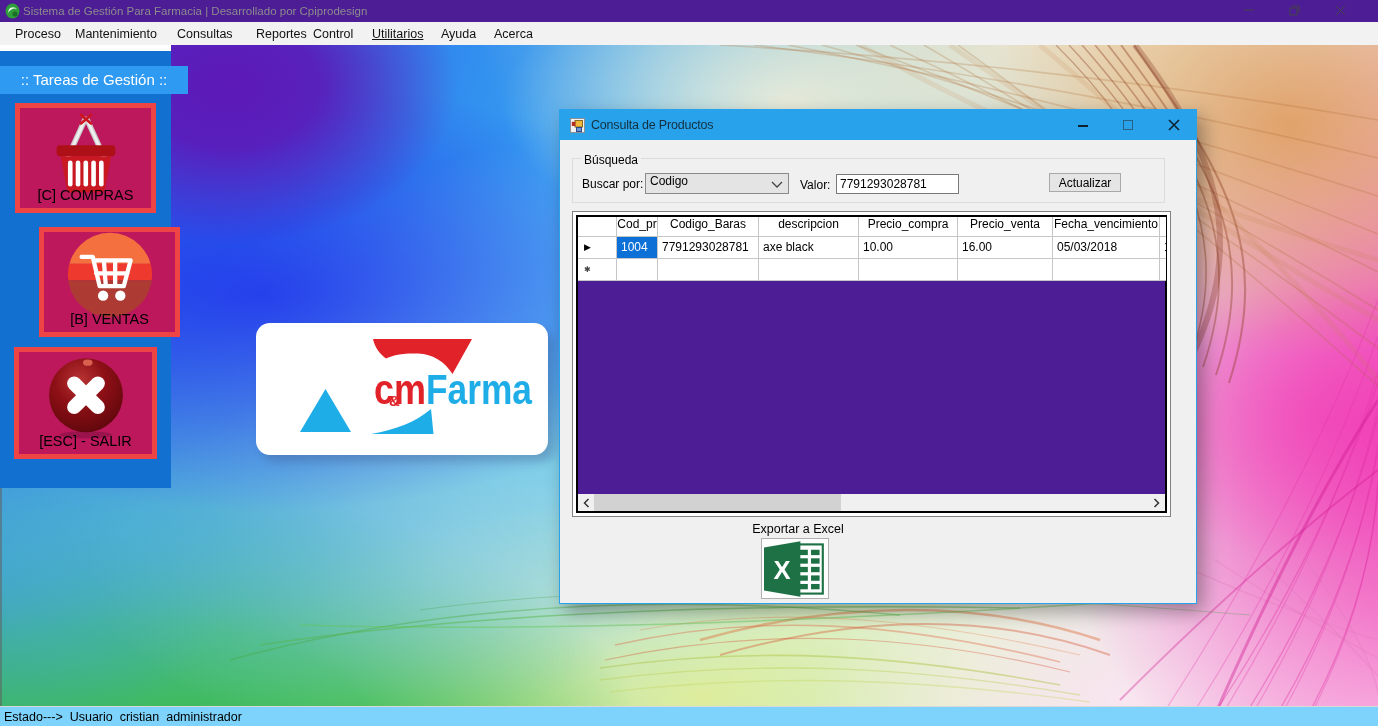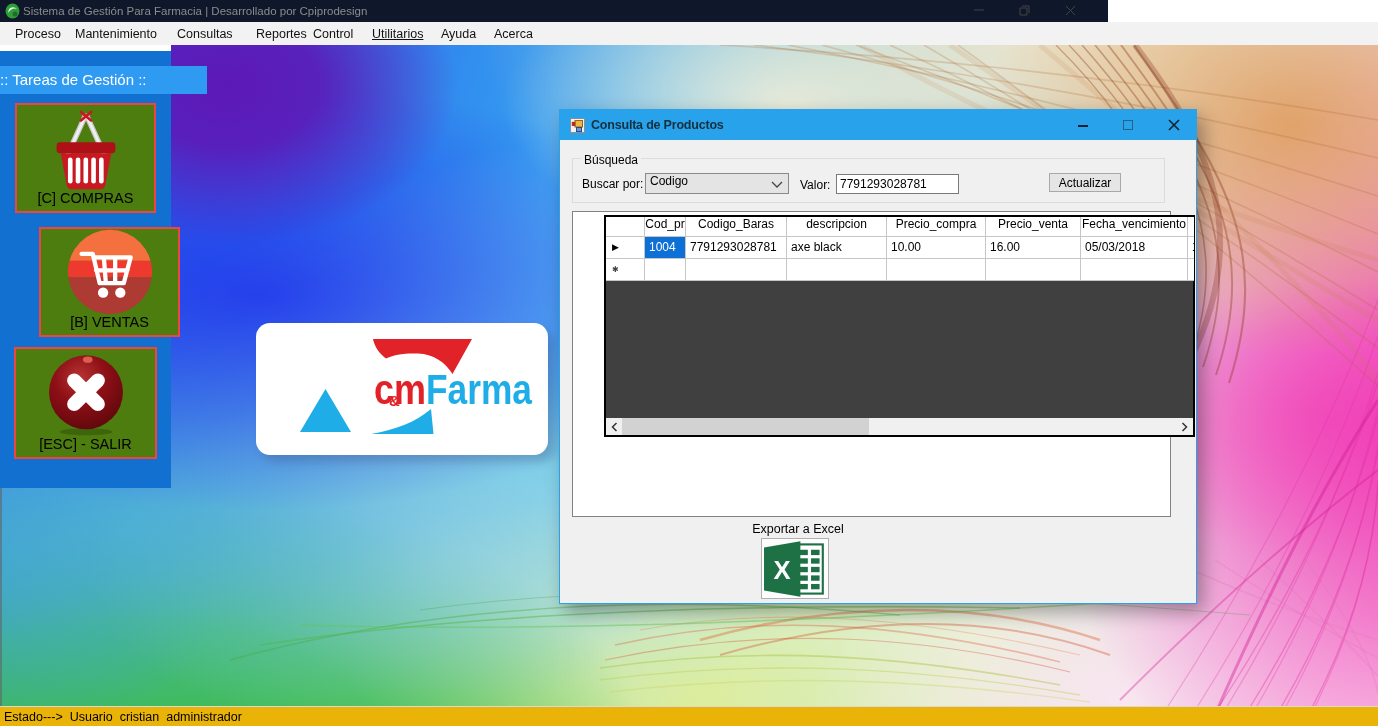--- a/index.html
+++ b/index.html
@@ -1,21 +1,21 @@
 <!DOCTYPE html>
 <html><head>
 <meta charset="utf-8">
 <style>
 * { margin:0; padding:0; box-sizing:border-box; }
 html,body { width:1378px; height:726px; overflow:hidden; font-family:"Liberation Sans",sans-serif; background:#fff; }
 #stage { position:absolute; left:0; top:0; width:1378px; height:726px; overflow:hidden; }
 .abs { position:absolute; }
 
 
-#titlebar { left:0; top:0; width:1108px; height:22px; background:#0f172a; }
+#titlebar { left:0; top:0; width:1378px; height:22px; background:#4c1d95; }
 #titletext { left:23px; top:5px; font-size:11.5px; color:#8c8c8c; }
 #menubar { left:0; top:22px; width:1378px; height:23px; background:#f2f2f2; font-size:12.5px; color:#111; }
 .mitem { position:absolute; top:5px; }
 
 
 #desktop { left:0; top:45px; width:1378px; height:661px;
 background:
  radial-gradient(300px 210px at 230px 40px, rgba(94,22,182,.97) 0%, rgba(94,22,182,.88) 30%, rgba(94,22,182,0) 76%),
  radial-gradient(650px 300px at 260px 250px, rgba(33,52,235,.85), rgba(33,52,235,0) 72%),
  radial-gradient(760px 340px at 140px 480px, rgba(80,180,215,.85), rgba(80,180,215,0) 74%),
@@ -33,52 +33,52 @@
  radial-gradient(700px 280px at 700px 650px, rgba(226,238,150,.92), rgba(226,238,150,0) 72%),
  radial-gradient(450px 220px at 420px 700px, rgba(168,214,80,.95), rgba(168,214,80,0) 72%),
  radial-gradient(380px 240px at -50px 590px, rgba(44,172,160,.45), rgba(44,172,160,0) 72%),
  radial-gradient(420px 380px at 640px 330px, rgba(66,190,243,.85), rgba(66,190,243,0) 72%),
  radial-gradient(1000px 560px at 760px 480px, rgba(240,250,240,.95), rgba(240,250,240,0) 72%),
  linear-gradient(107deg, #2b55e9 0%, #2e7bed 22%, #36a5f1 40%, #4cc3f3 54%, #9adcf2 64%, #d8f0ea 73%, #eec6e4 88%, #f2aad8 100%);
 }
 
 
 #sidebar { left:0; top:51px; width:171px; height:437px; background:#1270d0; }
-#sidehead { left:0; top:66px; width:207px; height:28px; background:#2f9af2; color:#fff; font-size:15px; text-align:left; line-height:28px; }
-.card { background:#4d7c0f; border:2px solid #ef4444; text-align:center; }
+#sidehead { left:0; top:66px; width:188px; height:28px; background:#2f9af2; color:#fff; font-size:15px; text-align:center; line-height:28px; }
+.card { background:#be185d; border:5px solid #ef4444; text-align:center; }
 .cardlabel { position:absolute; left:0; width:100%; bottom:5px; font-size:14.5px; color:#000; }
 
 
 #logocard { left:243px; top:323px; width:292px; height:132px; background:#fff; border-radius:14px; box-shadow:6px 7px 10px rgba(60,80,120,.3);margin-left:13px; }
 
 
 #dialog { left:559px; top:109px; width:638px; height:495px; background:#f0f0f0; border:1px solid #29a2ec; box-shadow:6px 8px 18px rgba(0,0,0,.35); }
 #dlgtitle { left:0; top:0; width:636px; height:30px; background:#29a2ec; }
-#dlgtitletext { left:31px; top:8px; font-size:12.5px; color:#14303f; font-weight:bold; letter-spacing:-0.2px; }
+#dlgtitletext { left:31px; top:8px; font-size:12.5px; color:#14303f; font-weight:normal; letter-spacing:-0.2px; }
 #groupbox { left:12px; top:48px; width:593px; height:45px; border:1px solid #dcdcdc; }
 #gblabel { left:21px; top:43px; font-size:12px; color:#000; background:#f0f0f0; padding:0 3px; }
 .dlabel { font-size:12px; color:#000; }
 #combo { left:85px; top:63px; width:144px; height:21px; background:#e4e4e4; border:1px solid #8a8a8a; font-size:12px; padding:0 4px; color:#000; }
 #valbox { left:276px; top:64px; width:123px; height:20px; background:#fff; border:1px solid #7a7a7a; font-size:12px; padding:2px 3px; color:#000; }
 #btnact { left:489px; top:63px; width:72px; height:19px; background:#e5e5e5; border:1px solid #a9a9a9; font-size:12px; text-align:center; line-height:19px; color:#000; }
 
 #gridpanel { left:12px; top:101px; width:599px; height:306px; border:1px solid #828282; background:#fff; }
-#grid { left:3px; top:3px; width:591px; height:222px; border:2px solid #000; background:#404040;margin-left:28px; }
+#grid { left:3px; top:3px; width:591px; height:298px; border:2px solid #000; background:#4c1d95; }
 .grow { position:absolute; left:0; width:588px; display:flex; }
 .gc { border-right:1px solid #c6c6c6; border-bottom:1px solid #c6c6c6; background:#fff; overflow:hidden; font-size:12px; white-space:nowrap; }
 .ghead .gc { text-align:center; }
 .gdata .gc { padding-left:4px; }
 #hscroll { position:absolute; left:0; bottom:0; width:587px; height:17px; background:#f0f0f0; }
 #hthumb { position:absolute; left:16px; top:0px; width:247px; height:17px; background:#d2d2d2; }
 
 #explabel { left:178px; top:412px; width:120px; text-align:center; font-size:12.5px; color:#000; }
 #excelbtn { left:201px; top:428px; width:68px; height:61px; background:#fdfdfd; border:1px solid #b0b0b0; }
 
 
-#statusbar { left:0; top:706px; width:1378px; height:20px; background:#eab308; border-top:1px solid #d9d9d9; font-size:12.5px; color:#000; }
+#statusbar { left:0; top:706px; width:1378px; height:20px; background:#7dd3fc; border-top:1px solid #d9d9d9; font-size:12.5px; color:#000; }
 </style>
 </head>
 <body>
 <div id="stage">
 
   <div class="abs" id="desktop">
     <svg width="1378" height="661" viewBox="0 45 1378 661" style="position:absolute;left:0;top:0">
       <g fill="none">
 
         <path d="M720,45 Q1049,64 1378,120" stroke="#b06a34" stroke-width="1.6" opacity=".25"></path>

